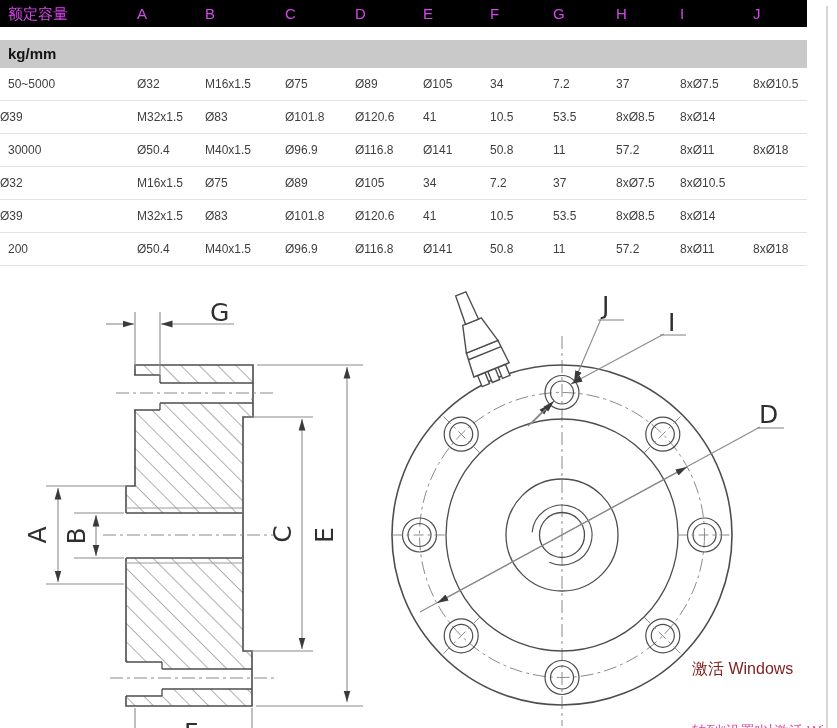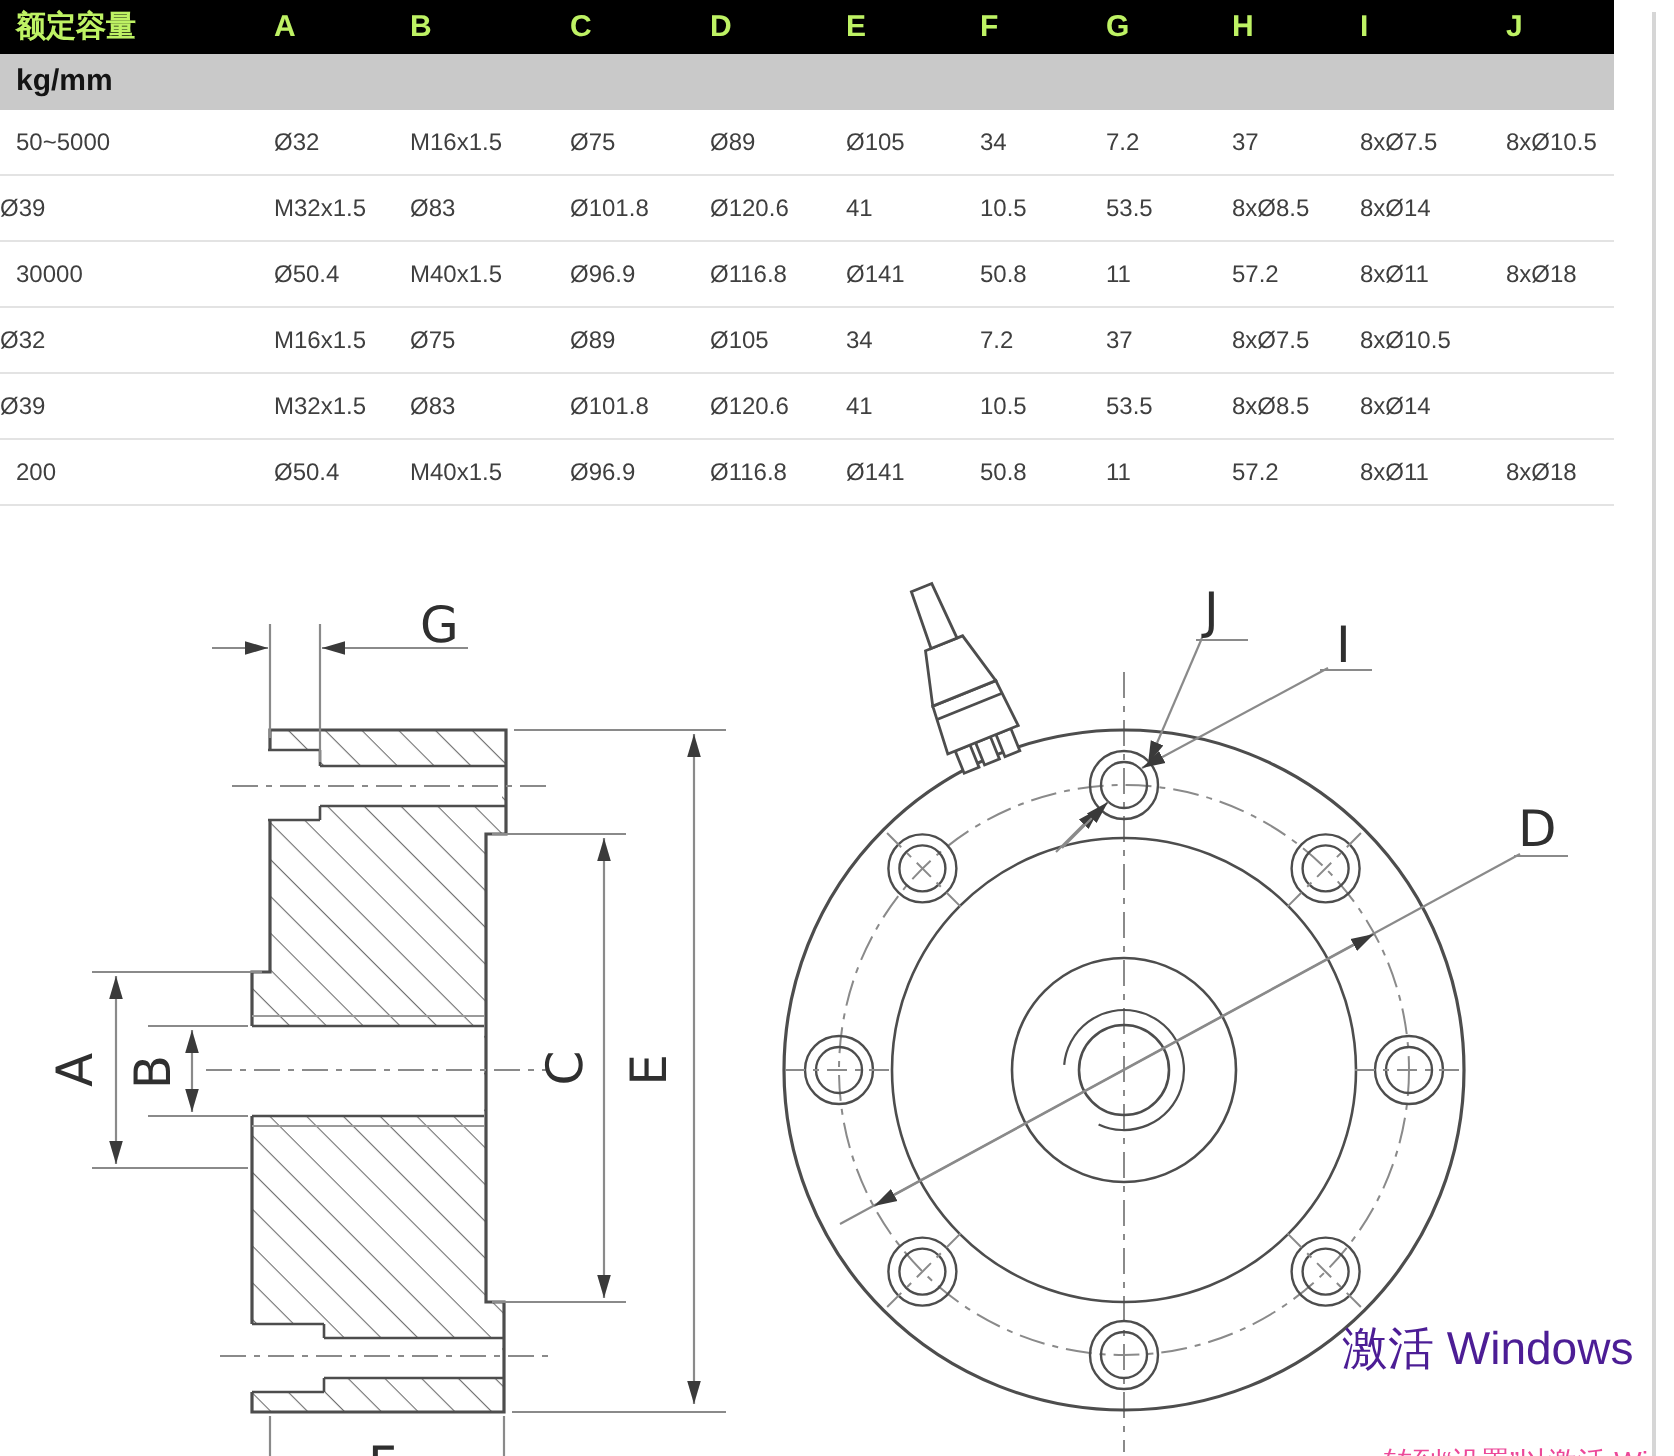--- a/index.html
+++ b/index.html
@@ -1,29 +1,29 @@
 <!DOCTYPE html>
 <html><head>
 <meta charset="utf-8">
 <style>
   html,body{margin:0;padding:0}
   body{
     width:837px;height:728px;position:relative;overflow:hidden;background:#fff;
     font-family:"Liberation Sans","DejaVu Sans",sans-serif;
   }
   .trow{display:grid;grid-template-columns:137px 68px 80px 70px 68px 67px 63px 63px 64px 73px 54px;width:807px}
-  .hdr{background:#000;color:#bef264;font-weight:bold;height:27px;line-height:27px;font-size:15px}
+  .hdr{background:#000;color:#d946ef;font-weight:normal;height:27px;line-height:27px;font-size:15px}
   .band{background:#c9c9c9;height:28px;line-height:28px;font-weight:bold;color:#141414;font-size:15px;padding-left:8px;width:799px}
-  .band1{margin-top:0}
+  .band1{margin-top:13px}
   .drow{height:33px;line-height:32px;font-size:12px;color:#3f3f3f;border-bottom:1px solid #e3e3e3;box-sizing:border-box}
   .c{overflow:hidden;white-space:nowrap}
   .c0{padding-left:8px}
   #drawing{position:absolute;left:0;top:283px}
   #scrollline{position:absolute;left:826px;top:6px;width:2px;height:722px;background:#d6d6d6}
-  #wm1{position:absolute;left:671px;top:659px;font-size:23px;color:#4c1d95;white-space:nowrap}
+  #wm1{position:absolute;left:692px;top:659px;font-size:16px;color:#7f1d1d;white-space:nowrap}
   #wm2{position:absolute;left:692px;top:722px;font-size:14.5px;color:#ec4899;white-space:nowrap}
   text{font-family:"DejaVu Sans","Liberation Sans",sans-serif;font-size:25px;fill:#2f2f2f}
 </style>
 </head>
 <body>
 
 <div>
   <div class="trow hdr">
     <div class="c c0">额定容量</div>
     <div class="c">A</div>

